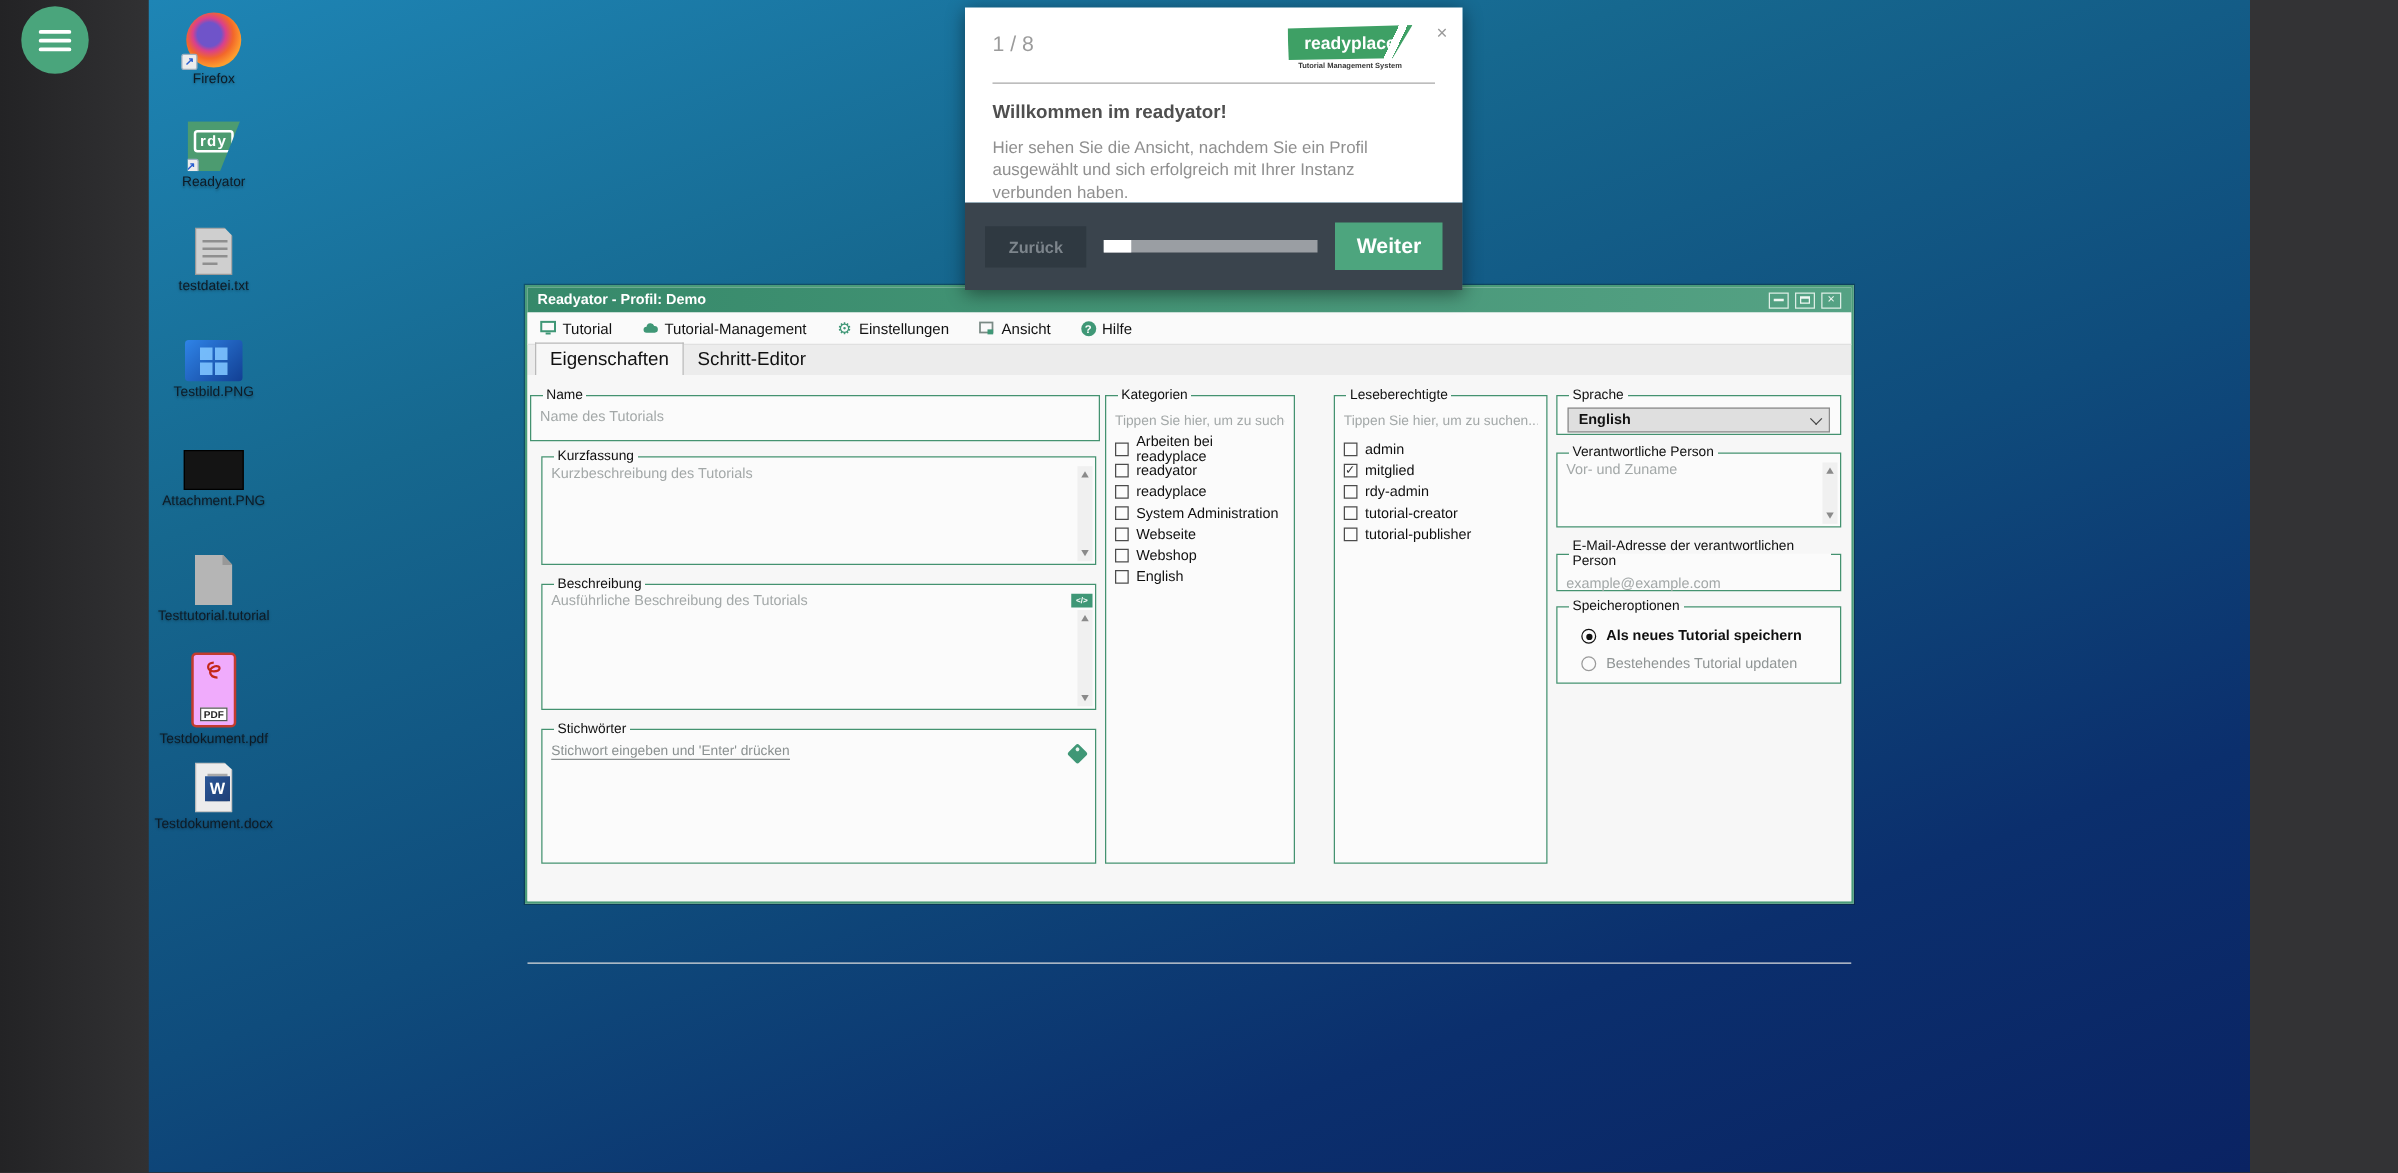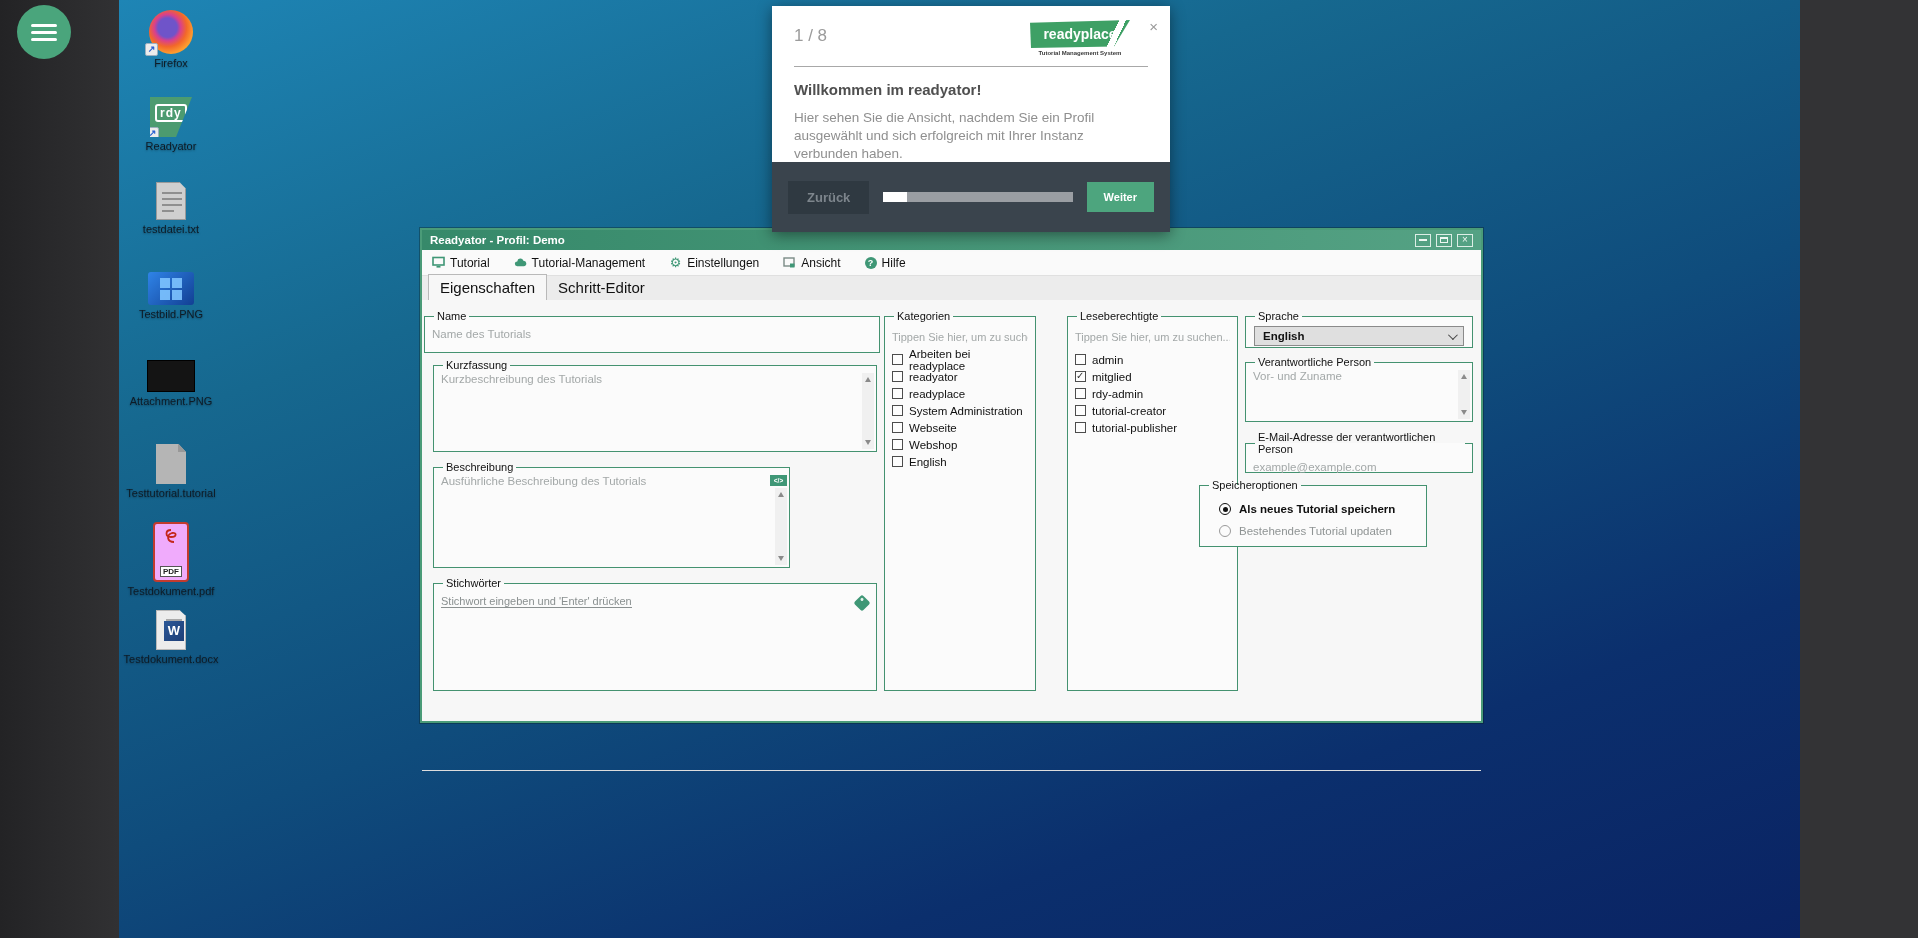--- a/index.html
+++ b/index.html
@@ -67,21 +67,21 @@
                clip-path:polygon(0 10%,100% 0,84% 95%,1% 100%); }
   .logo-sub { font-size:6px; font-weight:bold; color:#3a3a3a; margin-top:2px; }
   .p-close { position:absolute; right:12px; top:12px; font-size:15px; color:#9a9a9a; cursor:pointer; }
   .p-title { font-size:15px; font-weight:bold; color:#4f4f4f; margin-top:14px; }
   .p-body { font-size:13.5px; color:#8f8f8f; line-height:1.35; margin-top:11px; width:330px; }
   .popup-foot { background:#3a444d; height:70px; display:flex; align-items:center; padding:0 16px; gap:14px; }
   .btn-back { background:#2f3941; color:#7d858c; font-size:13px; font-weight:bold; padding:9px 19px;
               border:none; cursor:pointer; }
   .p-track { flex:1; height:10px; background:#9a9ea3; position:relative; }
   .p-fill { position:absolute; left:0; top:0; height:100%; background:#fff; }
-  .btn-next { background:#4da57e; color:#fff; font-size:11px; font-weight:bold; padding:9px 17px;
+  .btn-next { background:#4da57e; color:#fff; font-size:17px; font-weight:bold; padding:9px 17px;
               border:none; cursor:pointer; }
 
   
   .win { position:absolute; left:420px; top:228px; width:1063px; height:495px; z-index:10;
          border:2px solid #4a9b78; background:#f6f6f6; box-shadow:0 0 0 1px rgba(10,30,25,.35); }
   .titlebar { height:20px; background:linear-gradient(90deg,#36896a,#55a284); display:flex;
               align-items:center; padding:0 8px; }
   .titlebar .t-text { color:#fff; font-size:11.5px; font-weight:bold; flex:1; }
   .wbtns { display:flex; gap:5px; }
   .wbtn { width:16px; height:13px; border:1px solid #ddeee6; display:flex; align-items:center;
@@ -285,21 +285,21 @@
 
       <fieldset style="left:11px; top:59px; width:444px; height:93px">
         <legend>Kurzfassung</legend>
         <div class="ph">Kurzbeschreibung des Tutorials</div>
         <div class="sbar">
             <span class="up"></span>
             <span class="dn"></span>
           </div>
       </fieldset>
 
-      <fieldset style="left:11px; top:161px; width:357px; height:107px">
+      <fieldset style="left:11px; top:161px; width:444px; height:107px">
         <legend>Beschreibung</legend>
         <div class="code-badge">&lt;/&gt;</div>
         <div class="sbar">
             <span class="up"></span>
             <span class="dn"></span>
           </div>
         <div class="ph">Ausführliche Beschreibung des Tutorials</div>
       </fieldset>
 
       <fieldset style="left:11px; top:277px; width:444px; height:114px">
@@ -381,21 +381,21 @@
             <span class="up"></span>
             <span class="dn"></span>
           </div>
       </fieldset>
 
       <fieldset style="left:823px; top:131px; width:228px; height:42px">
         <legend>E-Mail-Adresse der verantwortlichen Person</legend>
         <input placeholder="example@example.com" style="">
       </fieldset>
 
-      <fieldset style="left:777px; top:179px; width:228px; height:68px; padding-bottom:10px">
+      <fieldset style="left:823px; top:179px; width:228px; height:68px; padding-bottom:10px">
         <legend>Speicheroptionen</legend>
         <div class="opt-row on">
           <span class="radio"></span>
           <span class="l">Als neues Tutorial speichern</span>
         </div>
         <div class="opt-row">
           <span class="radio"></span>
           <span class="l">Bestehendes Tutorial updaten</span>
         </div>
       </fieldset>

